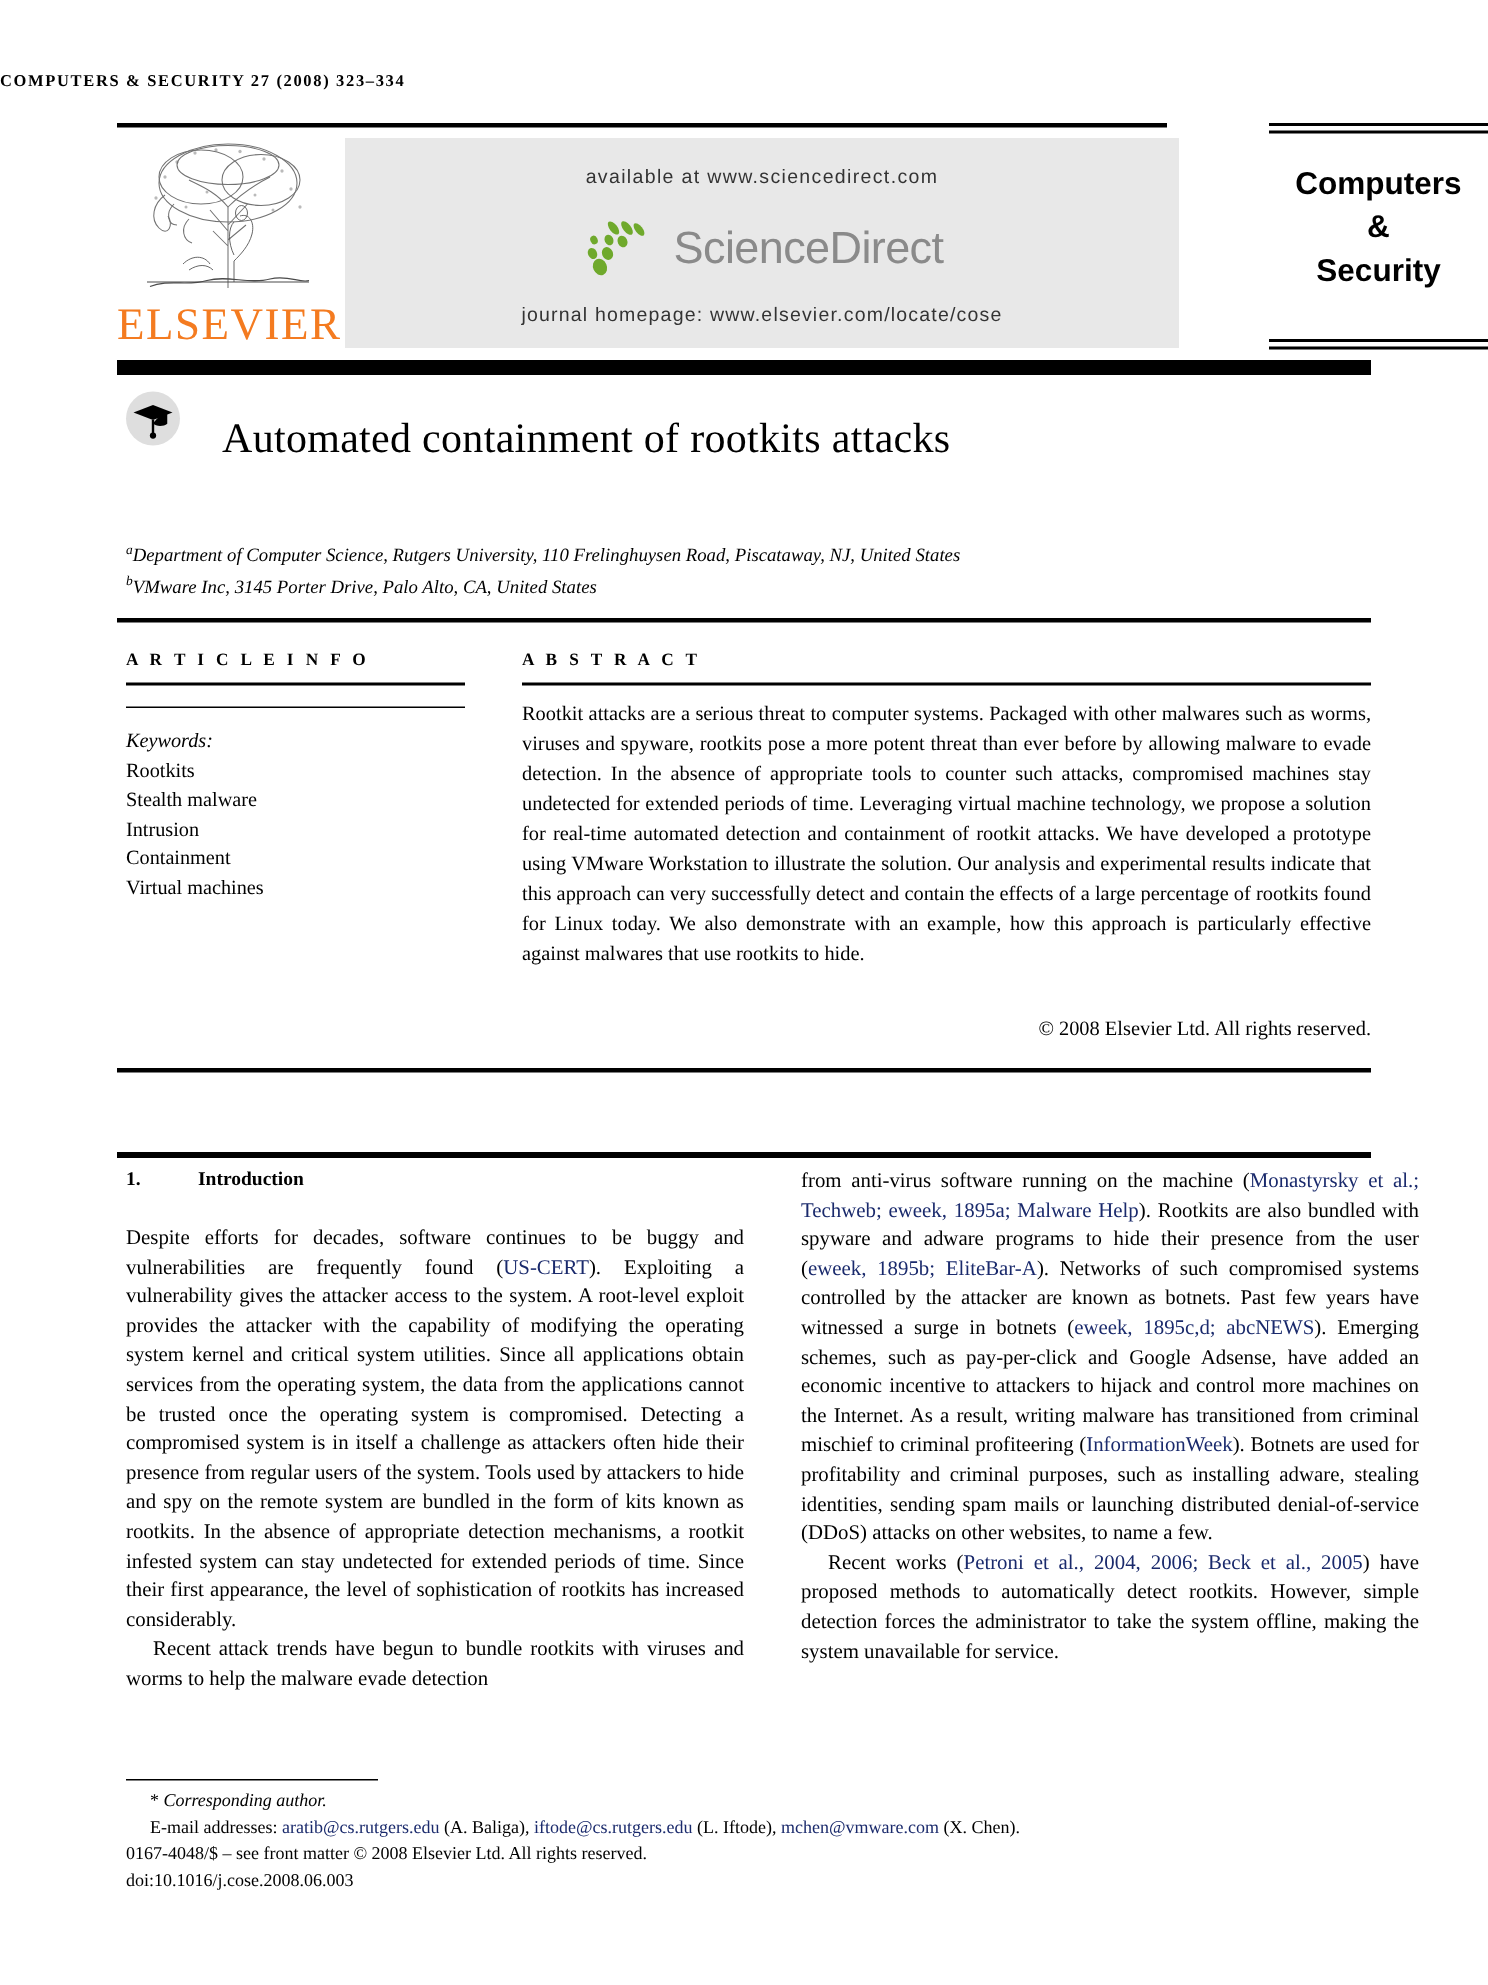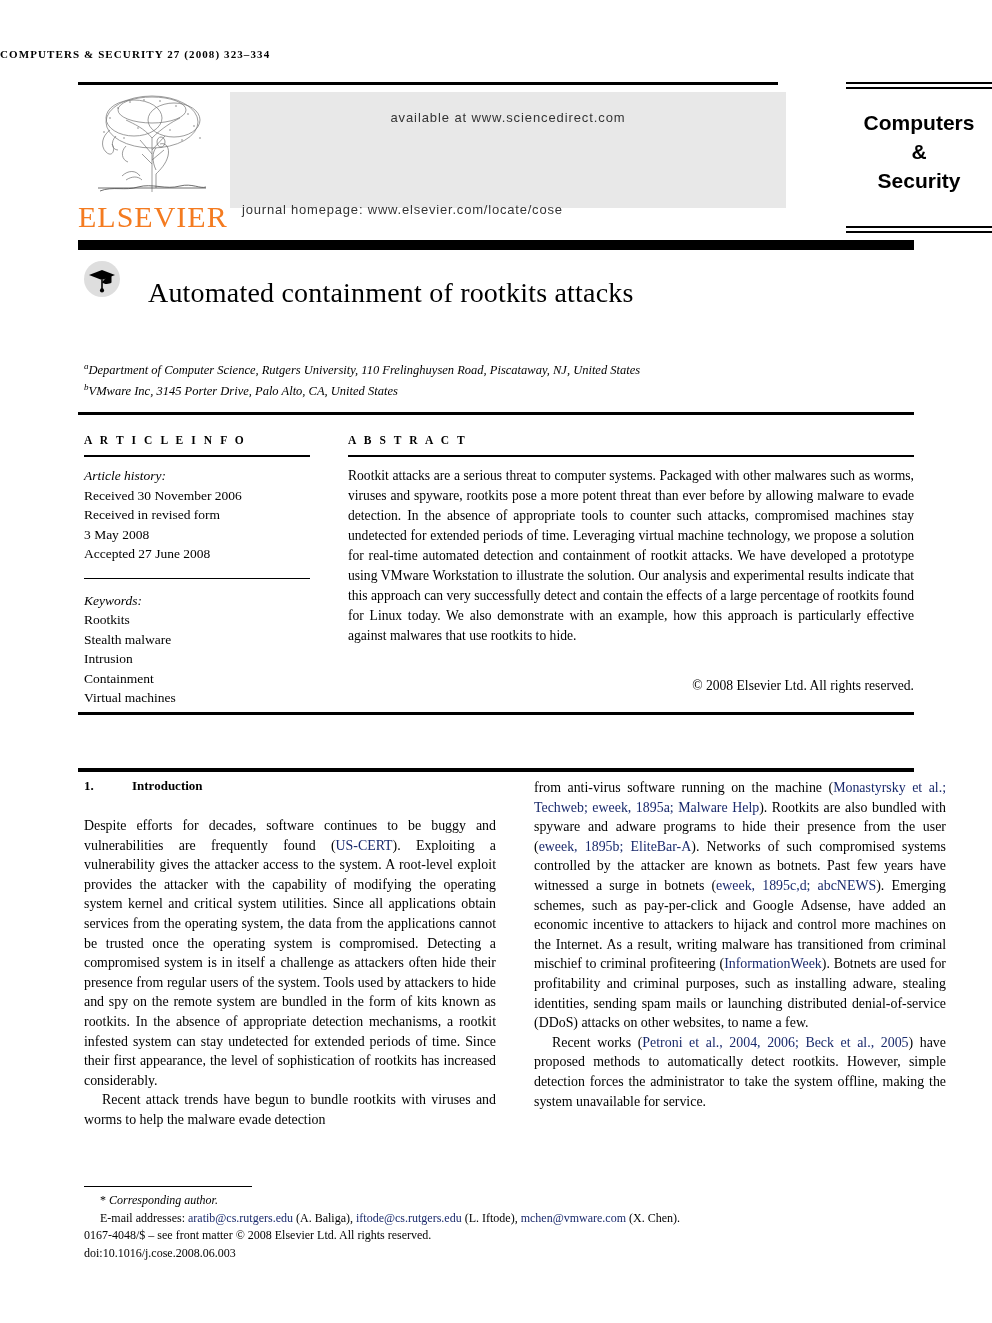--- a/index.html
+++ b/index.html
@@ -100,21 +100,21 @@
     font-size: 30px;
     letter-spacing: 1px;
     color: #F47B20;
     font-weight: 400;
   }
 
   .sd-box {
     position: absolute;
     left: 152px; top: 10px;
     width: 556px;
-    height: 116px;
+    height: 140px;
     background: #e8e8e8;
   }
   .sd-avail {
     position: absolute;
     left: 0; top: 18px;
     width: 556px;
     text-align: center;
     font-family: "Liberation Sans", sans-serif;
     font-size: 13px;
     letter-spacing: 0.9px;
@@ -133,26 +133,25 @@
     font-family: "Liberation Sans", sans-serif;
     font-size: 30px;
     color: #8a8a8a;
     letter-spacing: -0.4px;
     margin-left: 6px;
   }
   .sd-home {
     position: absolute;
     left: 0; top: 110px;
     width: 556px;
-    text-align: left;
+    text-align: center;
     font-family: "Liberation Sans", sans-serif;
     font-size: 13px;
     letter-spacing: 0.8px;
     color: #333;
-    padding-left: 12px;
   }
 
   .journal-name {
     position: absolute;
     left: 768px; top: 26px;
     width: 146px;
     text-align: center;
     font-family: "Liberation Sans", sans-serif;
     font-size: 21px;
     font-weight: bold;
@@ -402,20 +401,36 @@
             <circle cx="88" cy="38" r="1"></circle>
           <circle cx="42" cy="46" r="1"></circle>
             <circle cx="100" cy="48" r="1"></circle>
         </g>
       </svg>
       <div class="elsevier-word">ELSEVIER</div>
     </div>
 
     <div class="sd-box">
       <div class="sd-avail">available at www.sciencedirect.com</div>
+      <div class="sd-logo">
+        <svg width="56" height="44" viewBox="0 0 56 44">
+          <g fill="#6FA92C">
+            <ellipse cx="13" cy="34" rx="4.6" ry="5.6" transform="rotate(-24 13 34)"></ellipse>
+            <ellipse cx="8" cy="25" rx="3.0" ry="3.8" transform="rotate(-24 8 25)"></ellipse>
+            <ellipse cx="18" cy="25" rx="3.6" ry="4.4" transform="rotate(-24 18 25)"></ellipse>
+            <ellipse cx="9" cy="16" rx="2.4" ry="3.0" transform="rotate(-24 9 16)"></ellipse>
+            <ellipse cx="19" cy="16" rx="2.9" ry="3.6" transform="rotate(-24 19 16)"></ellipse>
+            <ellipse cx="28" cy="17" rx="3.2" ry="4.0" transform="rotate(-24 28 17)"></ellipse>
+            <ellipse cx="22" cy="8" rx="2.6" ry="5.2" transform="rotate(-38 22 8)"></ellipse>
+            <ellipse cx="31" cy="8" rx="2.6" ry="5.4" transform="rotate(-38 31 8)"></ellipse>
+            <ellipse cx="39" cy="9" rx="2.4" ry="5.0" transform="rotate(-38 39 9)"></ellipse>
+          </g>
+        </svg>
+        <span class="sd-logo-text">ScienceDirect</span>
+      </div>
       <div class="sd-home">journal homepage: www.elsevier.com/locate/cose</div>
     </div>
 
     <div class="journal-name">
       <div>Computers</div>
       <div>&amp;</div>
       <div>Security</div>
     </div>
   </div>
 
@@ -434,27 +449,20 @@
   <div class="affil">
     <div><sup>a</sup><span>Department of Computer Science, Rutgers University, 110 Frelinghuysen Road, Piscataway, NJ, United States</span></div>
     <div><sup>b</sup><span>VMware Inc, 3145 Porter Drive, Palo Alto, CA, United States</span></div>
   </div>
 
   <div class="rule-thick"></div>
 
   <div class="col-info">
     <div class="sechead">A R T I C L E   I N F O</div>
     <hr class="hr-thin">
-    <div class="hist">
-      <div class="lbl">Article history:</div>
-      <div>Received 30 November 2006</div>
-      <div>Received in revised form</div>
-      <div>3 May 2008</div>
-      <div>Accepted 27 June 2008</div>
-    </div>
     <hr class="kwsep">
     <div class="kw">
       <div class="lbl">Keywords:</div>
       <div>Rootkits</div>
       <div>Stealth malware</div>
       <div>Intrusion</div>
       <div>Containment</div>
       <div>Virtual machines</div>
     </div>
   </div>

